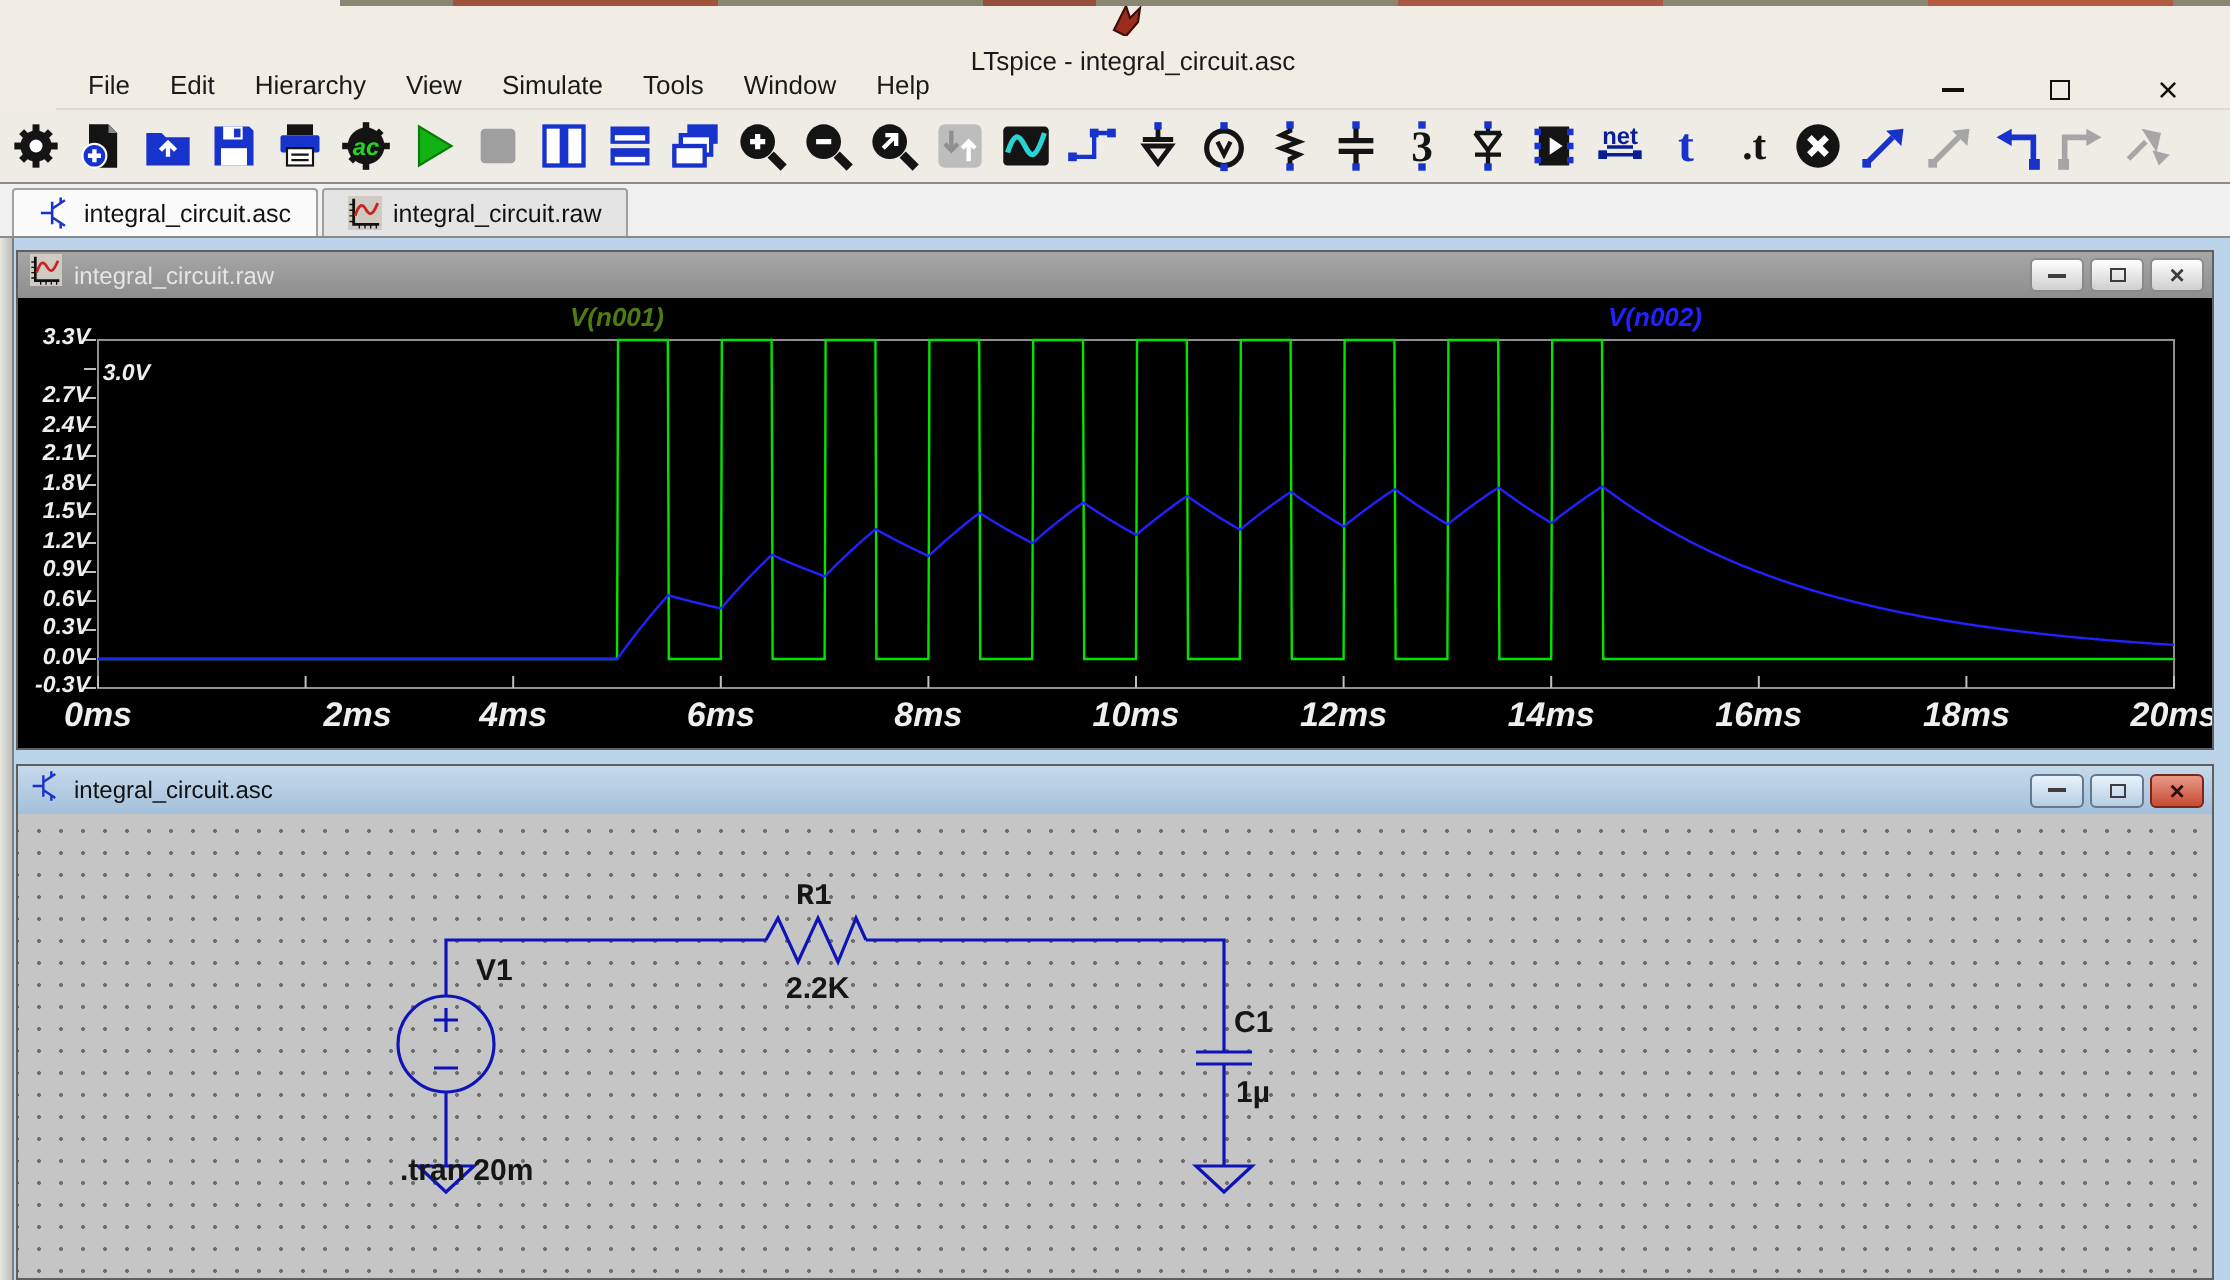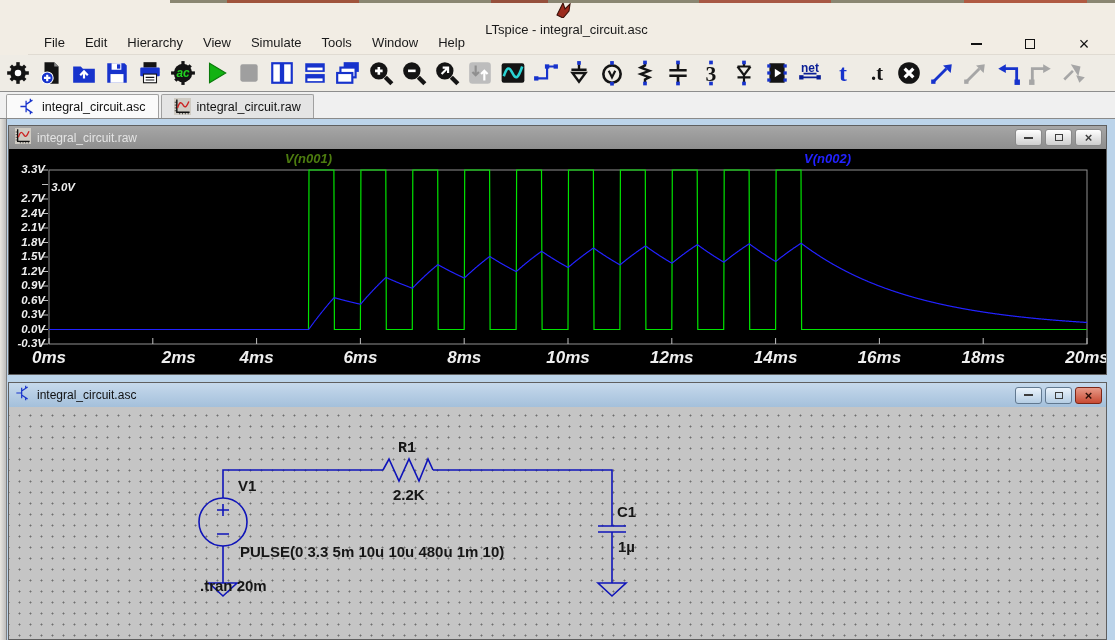--- a/index.html
+++ b/index.html
@@ -499,21 +499,20 @@
           <path d="M214 139v37"></path>
           <g>
             <path d="M589 119H617M589 125H617"></path>
             <path d="M603 125v51"></path>
           </g>
           <path d="M200 176h28l-14 13z"></path>
           <path d="M589 176h28l-14 13z"></path>
         </g>
       </svg>
       <span class="slabel" id="lbl-v1">V1</span>
-      <span class="slabel" id="lbl-v1-val">PULSE(0 3.3 5m 10u 10u 480u 1m 10)</span>
       <span class="slabel" id="lbl-r1">R1</span>
       <span class="slabel" id="lbl-r1-val">2.2K</span>
       <span class="slabel" id="lbl-c1">C1</span>
       <span class="slabel" id="lbl-c1-val">1µ</span>
       <span class="slabel" id="lbl-tran">.tran 20m</span>
     </div>
   </div>
 </div>
 
 </body></html>

